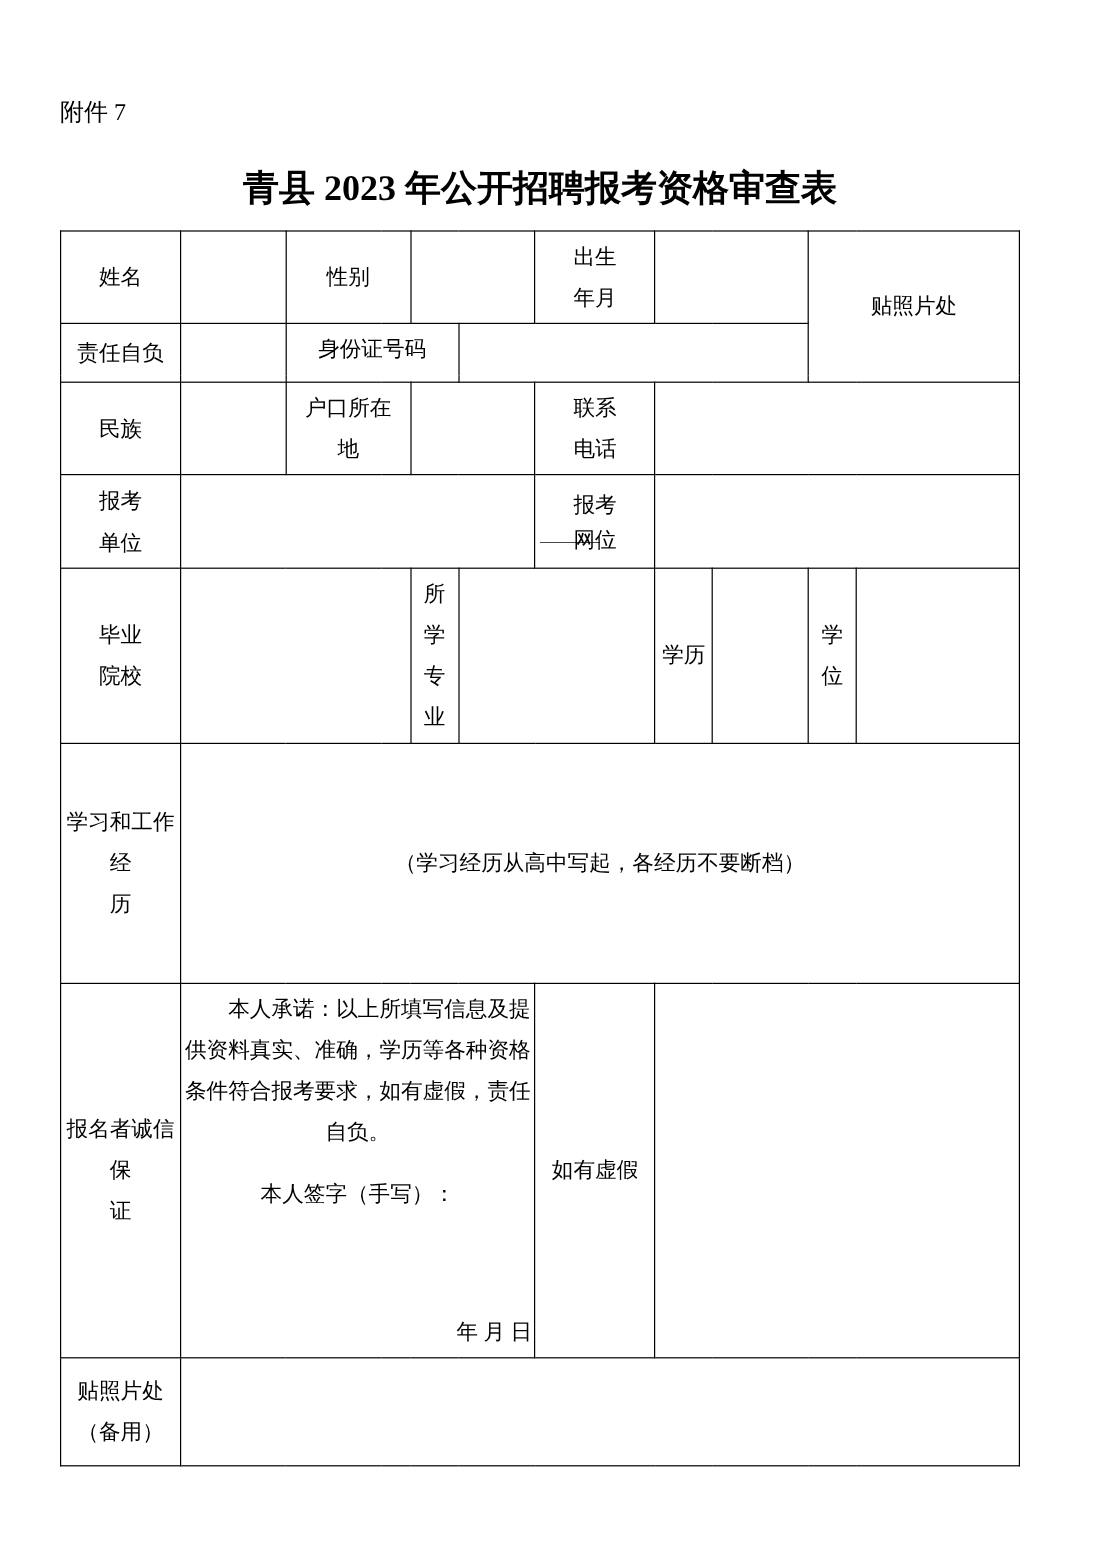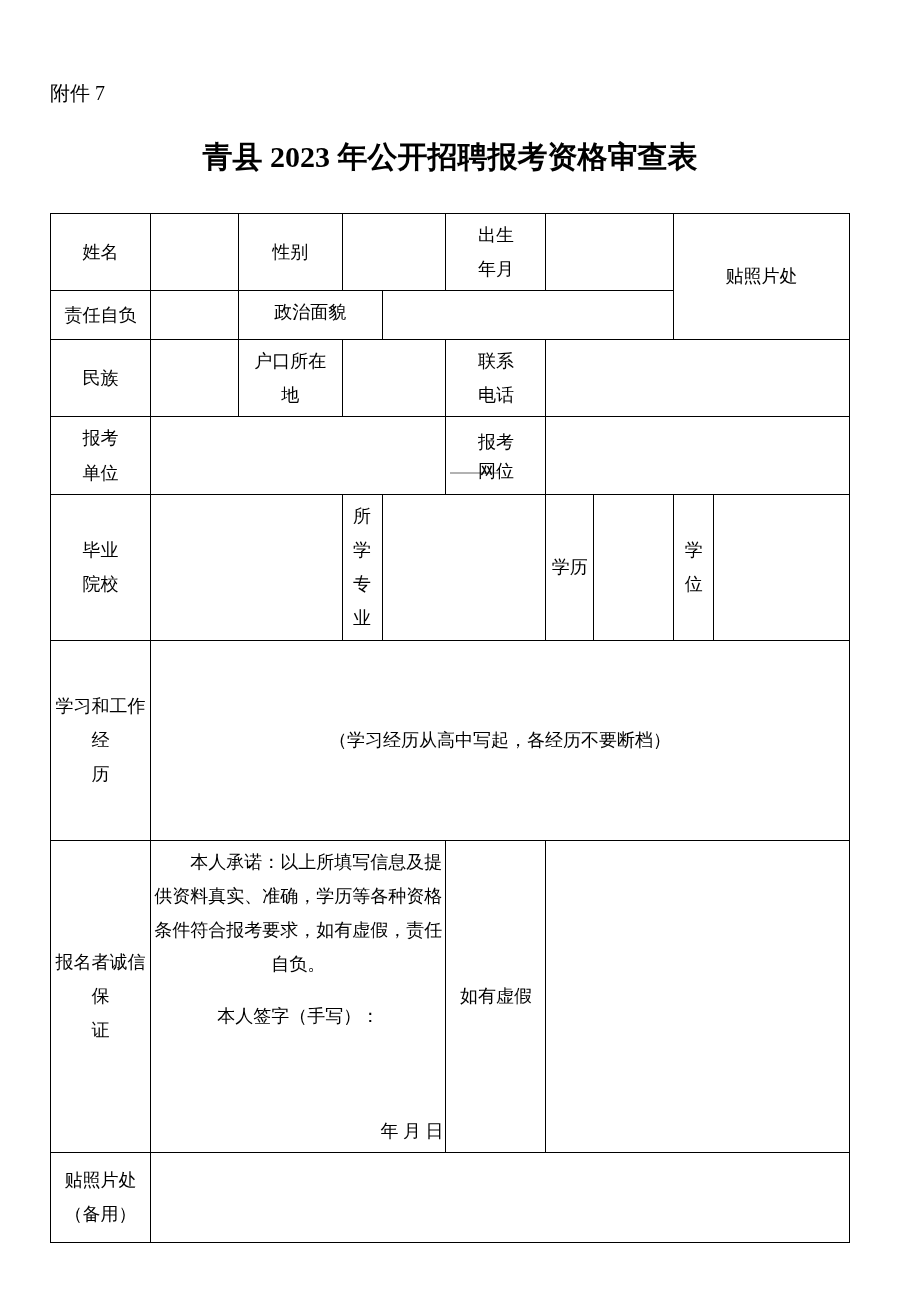--- a/index.html
+++ b/index.html
@@ -16,21 +16,21 @@
       font-size: 18px;
     }
     .attachment-label {
       font-size: 20px;
       margin-bottom: 30px;
     }
     .doc-title {
       text-align: center;
       font-size: 30px;
       font-weight: bold;
-      margin-bottom: 35px;
+      margin-bottom: 14px;
       font-family: "SimSun", "宋体", serif;
     }
     table.form {
       border-collapse: collapse;
       width: 100%;
       table-layout: fixed;
       border-radius: 31px;
     }
     table.form td {
       border: 1px solid #000;
@@ -116,21 +116,21 @@
     <td colspan="2">性别</td>
     <td colspan="2"></td>
     <td style="white-space:pre-line">出生<br>年月</td>
     <td colspan="2"></td>
     <td colspan="2" rowspan="3">贴照片处</td>
   </tr>
 
   <tr>
     <td rowspan="2">责任自负</td>
     <td rowspan="2"></td>
-    <td colspan="3" class="no-bottom-border">政治面貌</td>
+    <td colspan="3" class="no-bottom-border">身份证号码</td>
     <td colspan="4" class="no-bottom-border"></td>
   </tr>
   <tr>
     <td colspan="3" class="no-top-border" style="height:6px;padding:0;"></td>
     <td colspan="4" class="no-top-border" style="height:6px;padding:0;"></td>
   </tr>
 
   <tr>
     <td>民族</td>
     <td></td>

